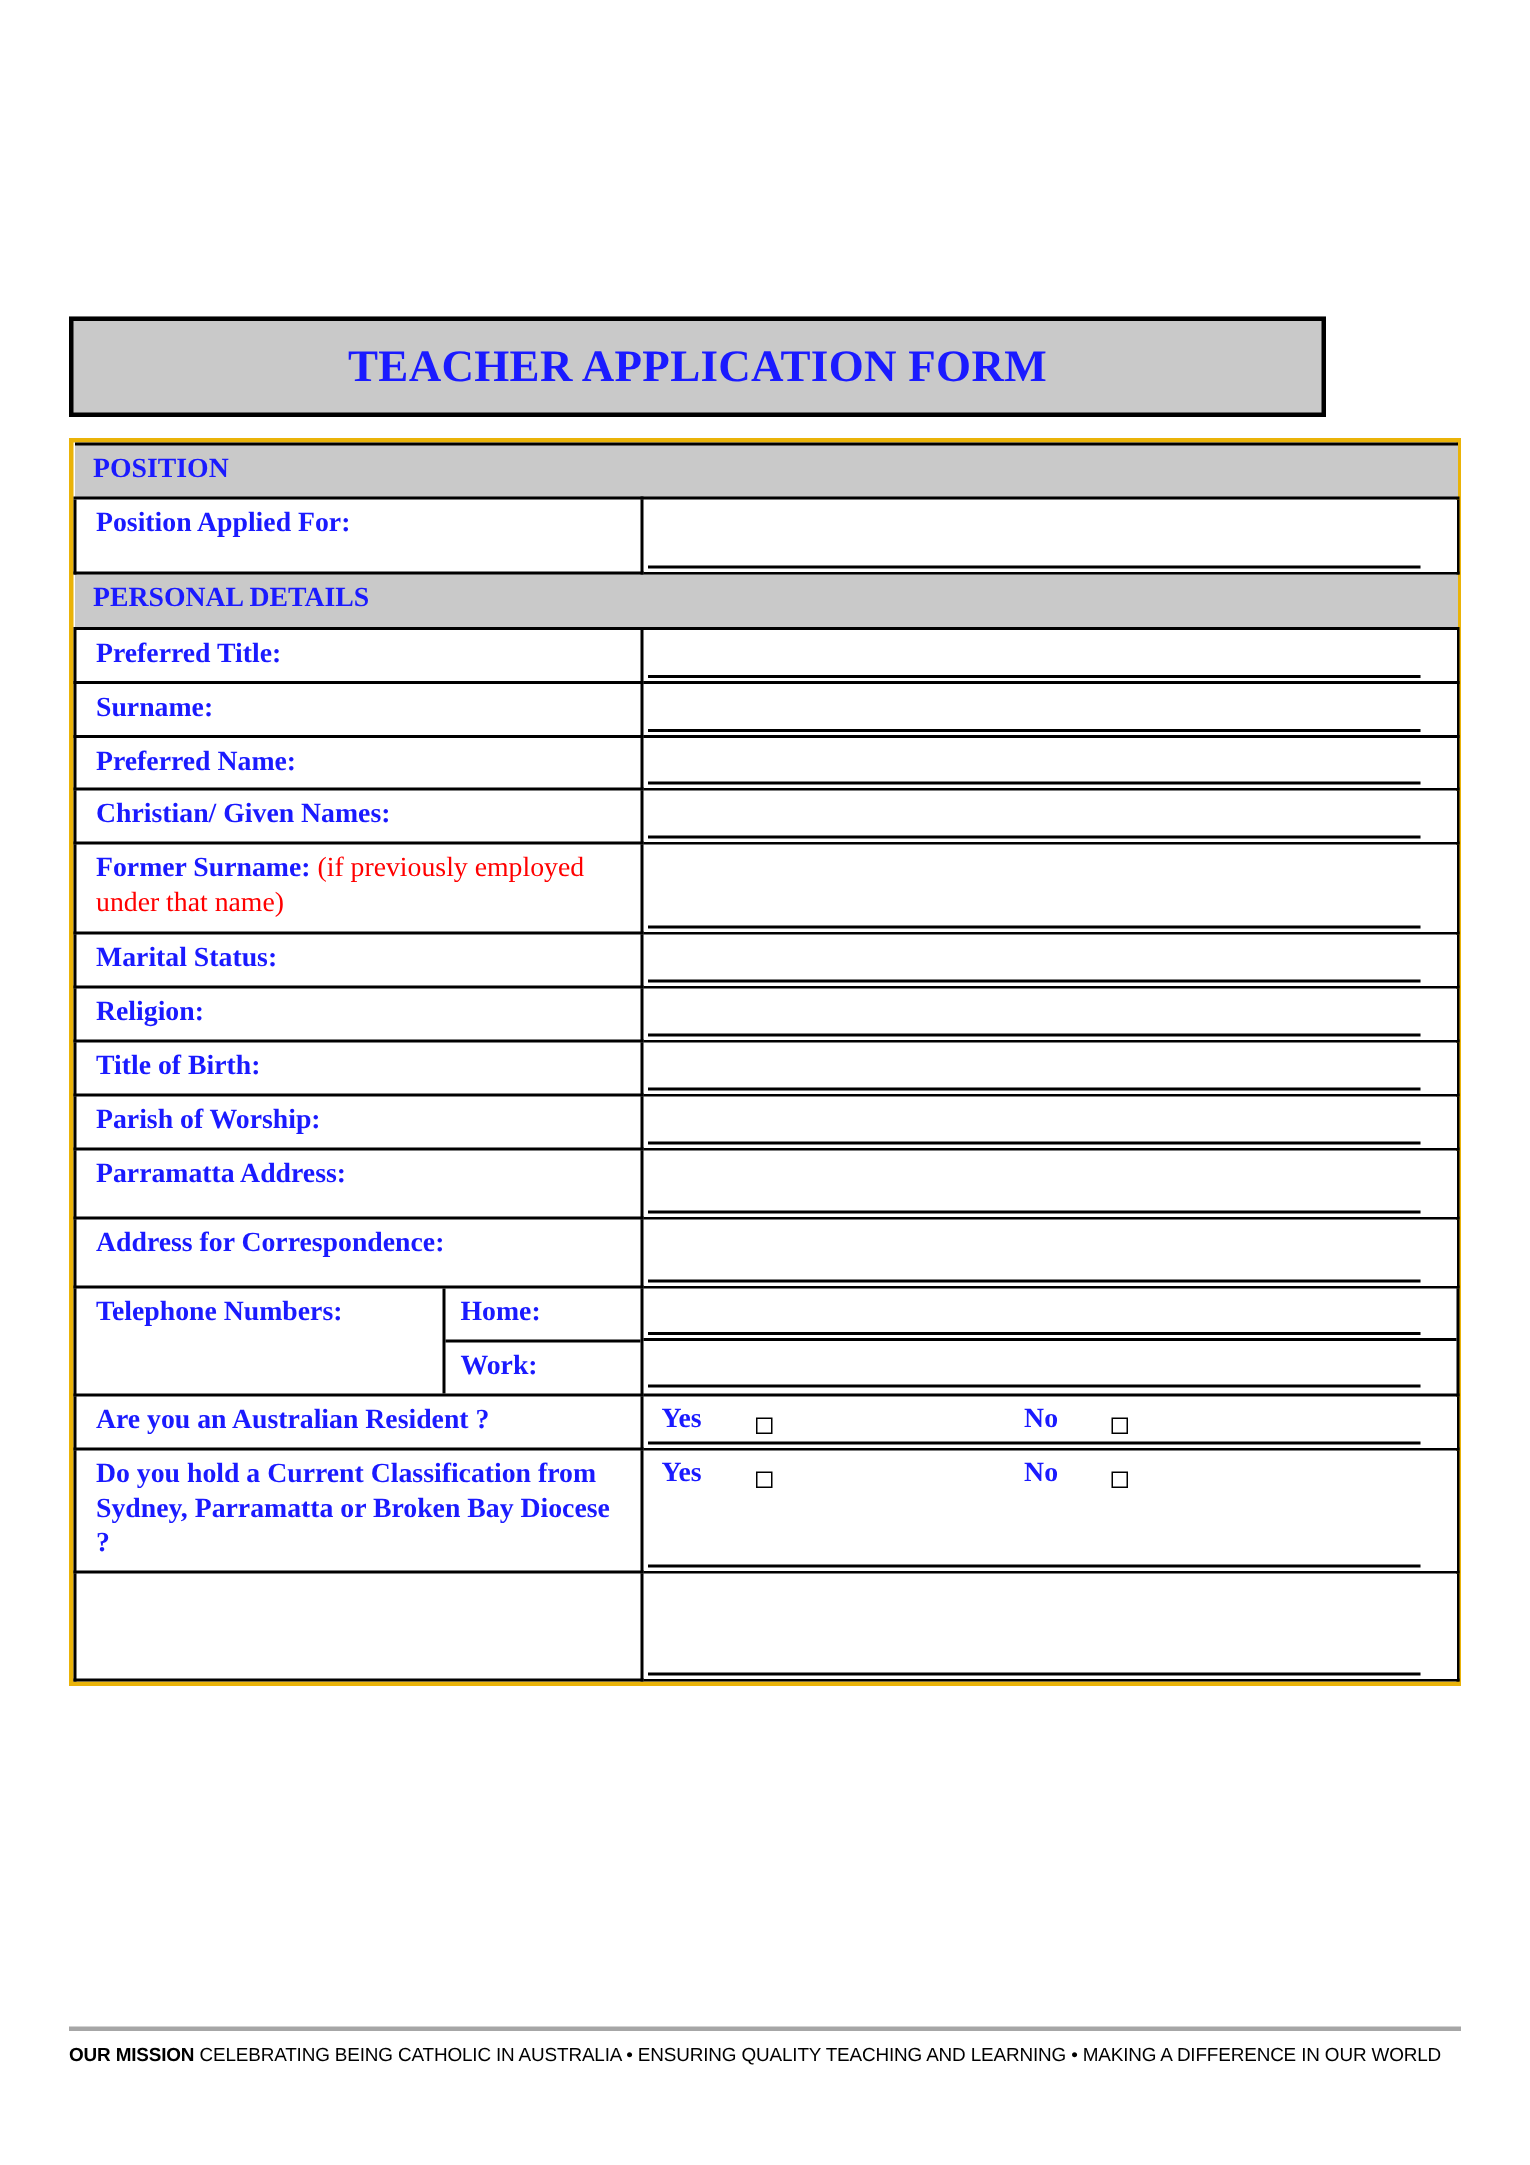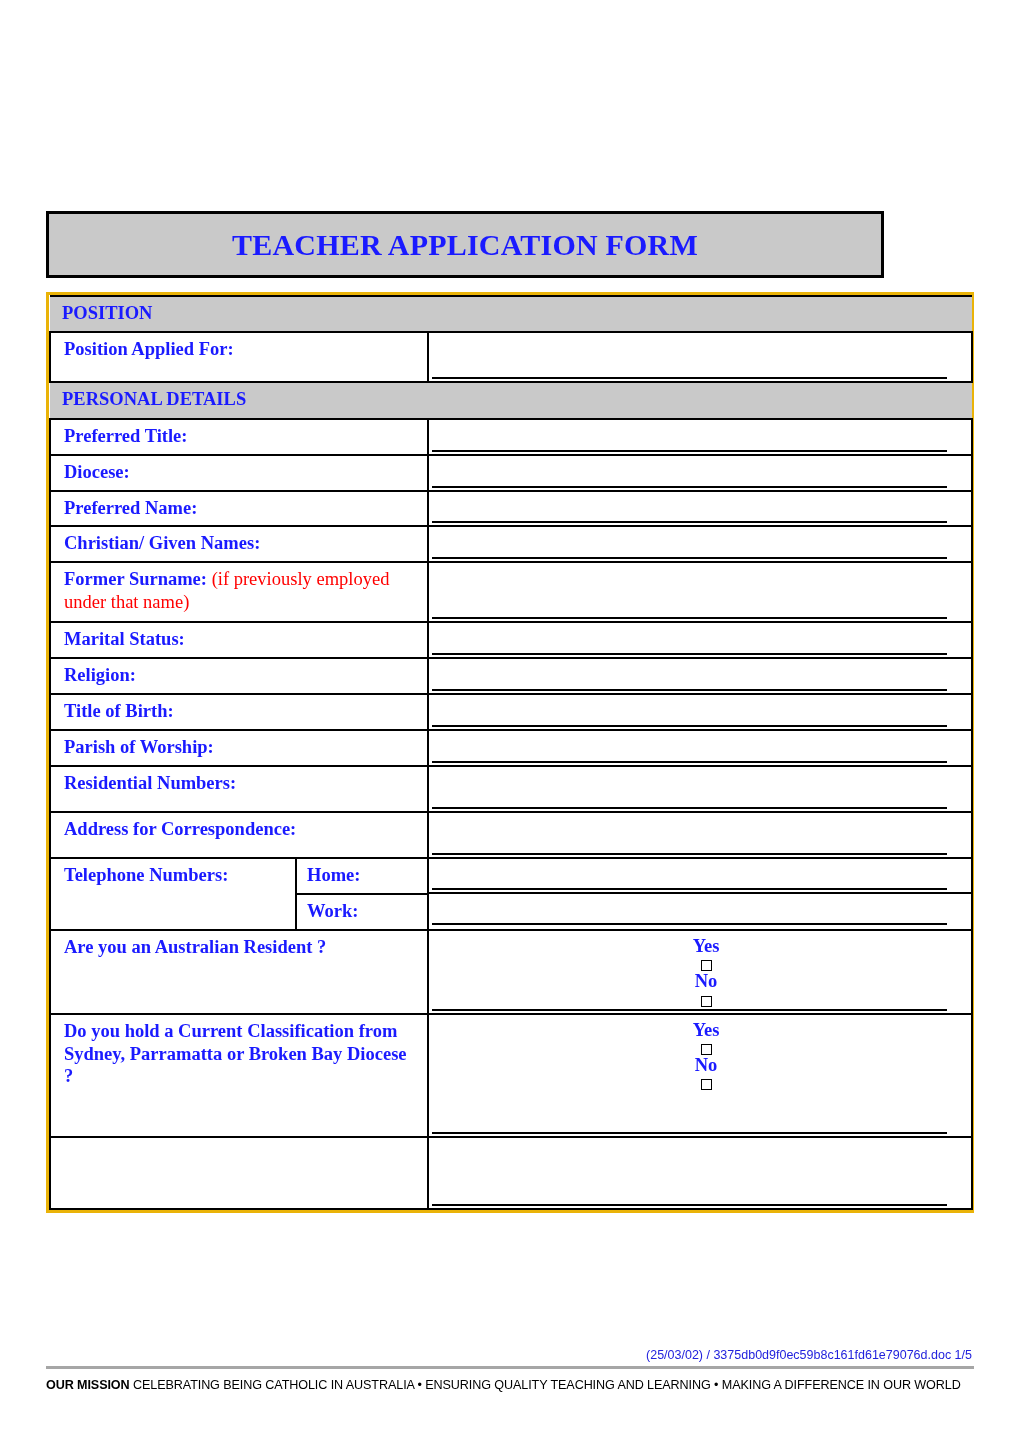--- a/index.html
+++ b/index.html
@@ -120,23 +120,22 @@
   }
   .val .filler { display: block; }
 
   
   .choice {
     position: relative;
     padding: 0;
   }
   .choice-row {
     display: flex;
-    align-items: center;
+    align-items: flex-end;
     padding: 5px 0 0 12px;
-    flex-direction: column;
   }
   .choice .opt-label {
     color: #1a1aff;
     font-weight: bold;
     font-size: 18.5px;
     line-height: 1.1;
   }
   .checkbox {
     display: inline-block;
     width: 11px;
@@ -252,21 +251,21 @@
             <div class="lbl">Preferred Title:</div>
           </td>
           <td class="val">
             <div class="filler" style="height:31px"></div>
             <div class="rule"></div>
           </td>
         </tr>
 
         <tr>
           <td>
-            <div class="lbl">Diocese:</div>
+            <div class="lbl">Surname:</div>
           </td>
           <td class="val">
             <div class="filler" style="height:31px"></div>
             <div class="rule"></div>
           </td>
         </tr>
 
         <tr>
           <td>
             <div class="lbl">Preferred Name:</div>
@@ -332,21 +331,21 @@
             <div class="lbl">Parish of Worship:</div>
           </td>
           <td class="val">
             <div class="filler" style="height:28px"></div>
             <div class="rule"></div>
           </td>
         </tr>
 
         <tr>
           <td>
-            <div class="lbl">Residential Numbers:</div>
+            <div class="lbl">Parramatta Address:</div>
             <div style="height:10px"></div>
           </td>
           <td class="val">
             <div class="filler" style="height:40px"></div>
             <div class="rule"></div>
           </td>
         </tr>
 
         <tr>
           <td>
@@ -434,18 +433,17 @@
             <div class="filler" style="height:70px"></div>
             <div class="rule"></div>
           </td>
         </tr>
 
       </tbody>
     </table>
   </div>
 
   <div class="footer">
-    <div class="footer-doc">(25/03/02) / 3375db0d9f0ec59b8c161fd61e79076d.doc  1/5</div>
     <div class="footer-hr"></div>
     <div class="footer-mission"><span class="lead">OUR MISSION</span><span> CELEBRATING BEING CATHOLIC IN AUSTRALIA • ENSURING QUALITY TEACHING AND LEARNING • MAKING A DIFFERENCE IN OUR WORLD</span></div>
   </div>
 
 </div>
 
 </body></html>

